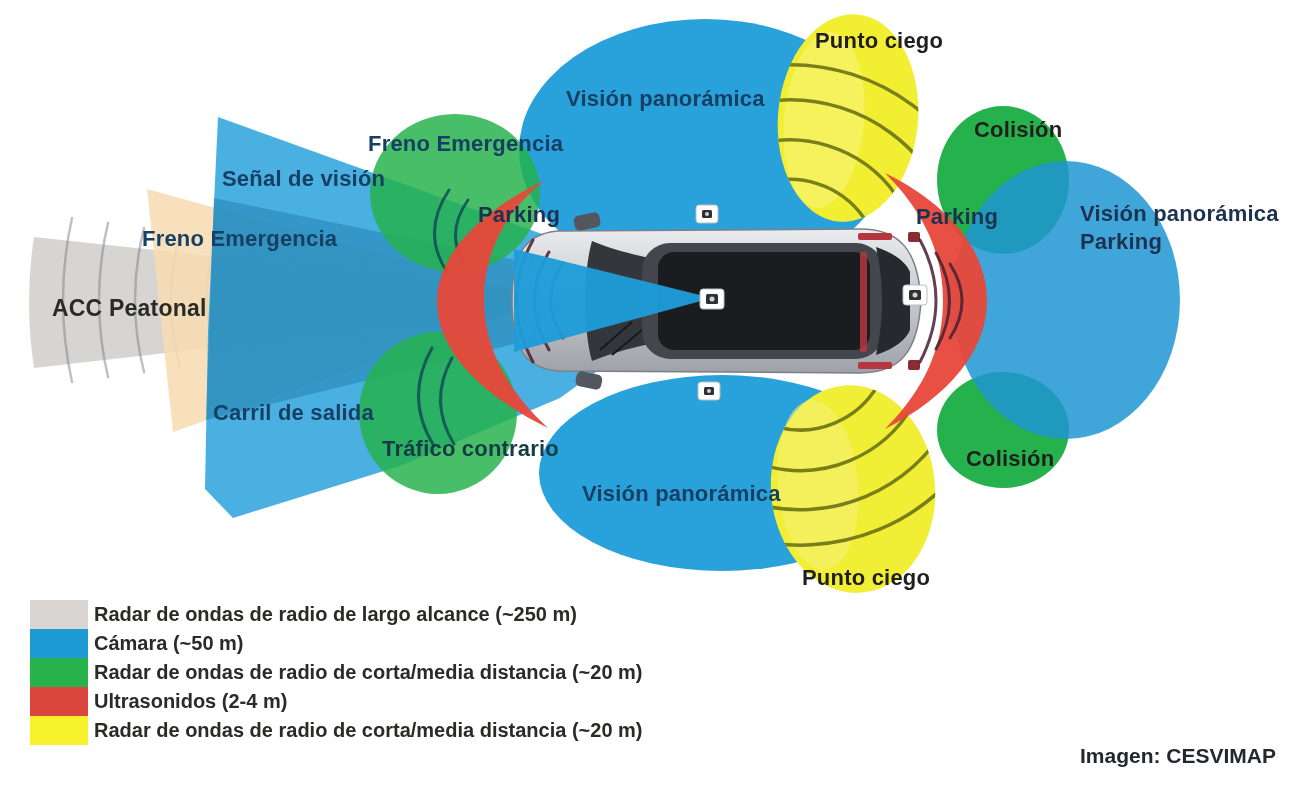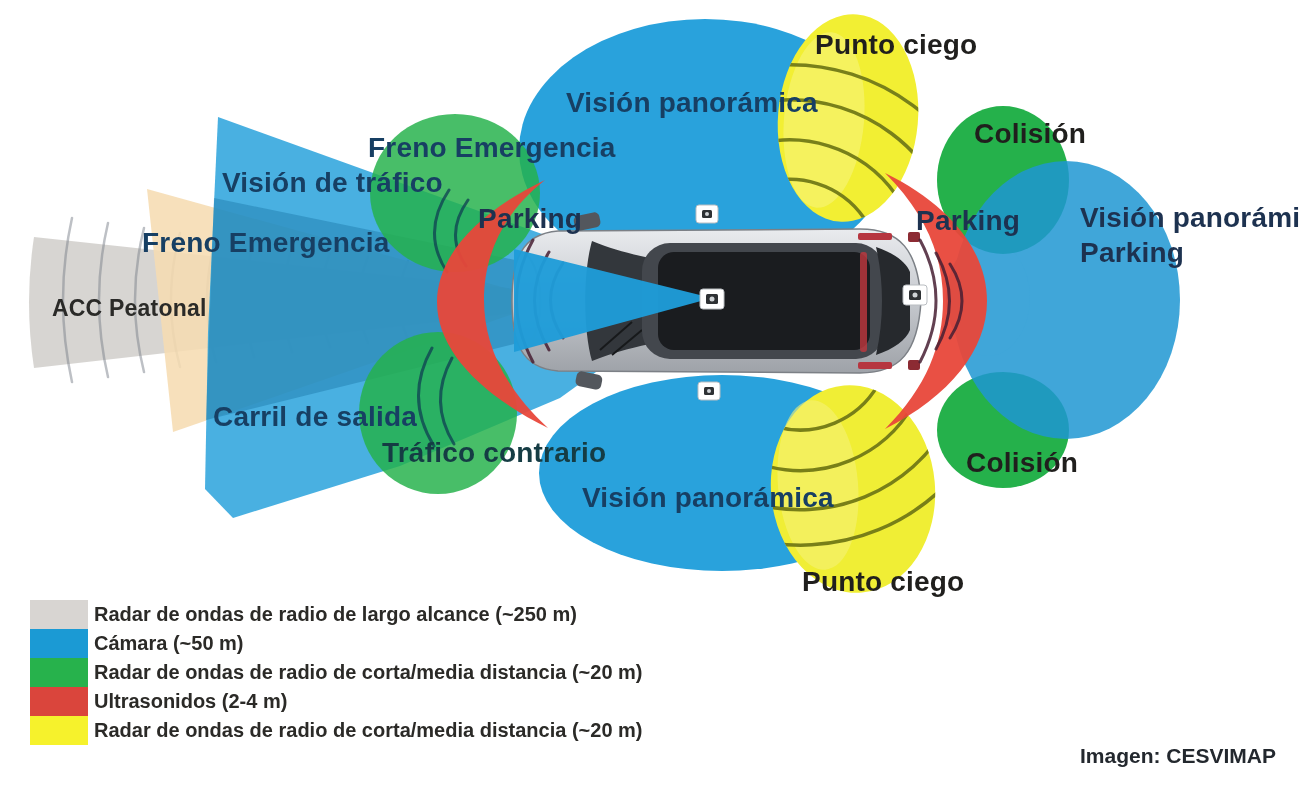--- a/index.html
+++ b/index.html
@@ -2,21 +2,21 @@
 <html><head>
 <meta charset="utf-8">
 <style>
   html,body{margin:0;padding:0;background:#ffffff;}
   .stage{
     position:relative;width:1300px;height:800px;background:#ffffff;overflow:hidden;
     font-family:"Liberation Sans","DejaVu Sans",sans-serif;
   }
   .stage svg{position:absolute;left:0;top:0;}
   .zlabel{
-    position:absolute;font-weight:bold;font-size:28px;line-height:1.2;
+    position:absolute;font-weight:bold;font-size:22px;line-height:1.2;
     white-space:nowrap;letter-spacing:.2px;
   }
   .navy{color:#173f63;}
   .darknavy{color:#1d3250;}
   .ink{color:#201f1d;}
   .teal-ink{color:#153c44;}
   .legend{position:absolute;left:30px;top:600px;}
   .legend-row{display:flex;align-items:center;height:29px;}
   .swatch{width:58px;height:29px;flex:0 0 58px;}
   .legend-label{margin-left:6px;font-weight:bold;font-size:20px;color:#2b2a27;white-space:nowrap;}
@@ -164,21 +164,21 @@
       <rect x="909" y="290" width="12" height="10" rx="1.5" fill="#2e3134"></rect>
           <circle cx="915" cy="295" r="2.5" fill="#cfd3d6"></circle>
     </g>
   </g>
 </svg>
 
 <div class="zlabel ink" style="left:815px;top:28px;">Punto ciego</div>
 <div class="zlabel navy" style="left:566px;top:86px;">Visión panorámica</div>
 <div class="zlabel ink" style="left:974px;top:117px;">Colisión</div>
 <div class="zlabel navy" style="left:368px;top:131px;">Freno Emergencia</div>
-<div class="zlabel navy" style="left:222px;top:166px;">Visión de tráfico</div>
+<div class="zlabel navy" style="left:222px;top:166px;">Señal de visión</div>
 <div class="zlabel navy" style="left:142px;top:226px;">Freno Emergencia</div>
 <div class="zlabel darknavy" style="left:478px;top:202px;">Parking</div>
 <div class="zlabel darknavy" style="left:916px;top:204px;">Parking</div>
 <div class="zlabel darknavy two-line" style="left:1080px;top:200px;">
   <span>Visión panorámica</span><br>
   <span>Parking</span>
 </div>
 <div class="zlabel" style="left:52px;top:295px;color:#2a2a28;font-size:23px;">ACC Peatonal</div>
 <div class="zlabel teal-ink" style="left:382px;top:436px;">Tráfico contrario</div>
 <div class="zlabel navy" style="left:213px;top:400px;">Carril de salida</div>

